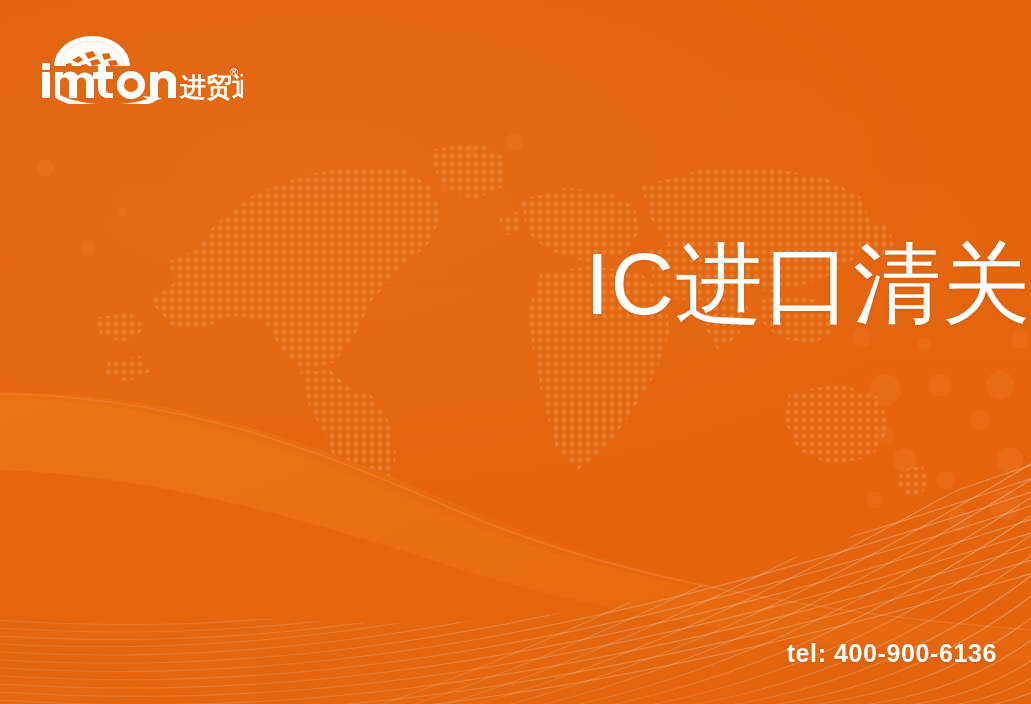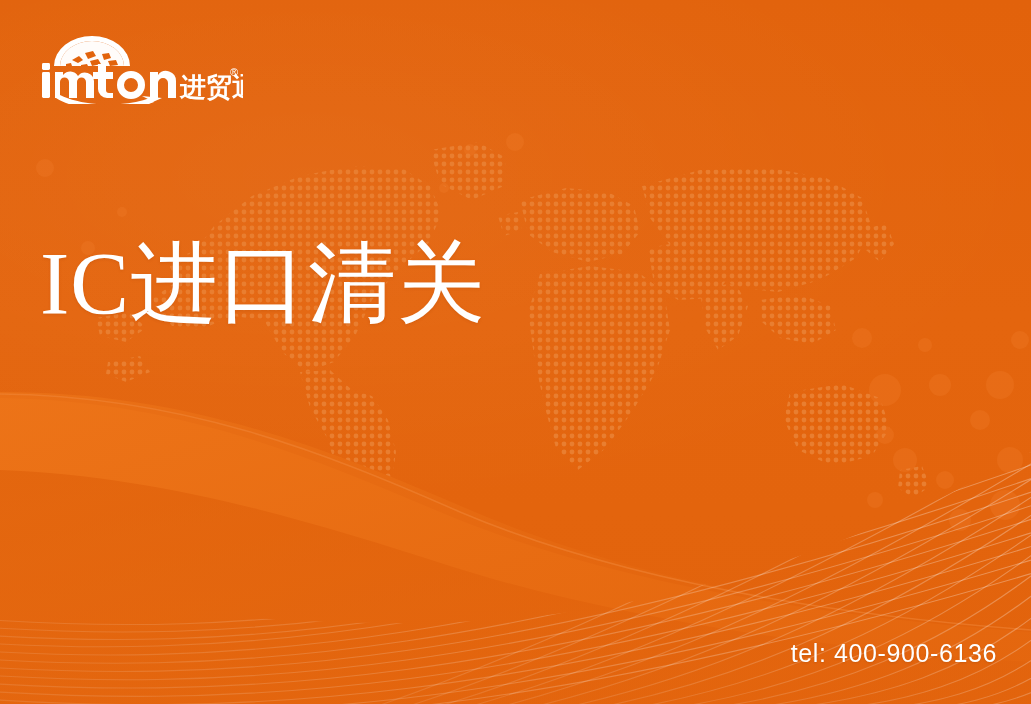--- a/index.html
+++ b/index.html
@@ -40,51 +40,50 @@
 
   
   #bubbles { opacity: 0.5; }
 
   
   #headline {
     position: absolute;
     left: 0;
     right: 0;
     top: 228px;
-    text-align: left;
+    text-align: right;
     color: #ffffff;
-    font-family: Liberation Serif, serif;
+    font-family: Liberation Sans, sans-serif;
     font-weight: 300;
     font-size: 88px;
     line-height: 112px;
     letter-spacing: 1px;
     text-shadow: 0 1px 3px rgba(140,55,0,0.18);
     white-space: nowrap;
-    padding-left: 40px;
   }
   #headline .line { display: block; }
 
   
   #logo {
     position: absolute;
     left: 38px;
     top: 26px;
     width: 205px;
     height: 78px;
   }
   #logo svg { display: block; }
 
   
   #phone {
     position: absolute;
     right: 34px;
     bottom: 36px;
     color: #ffffff;
     font-family: "Liberation Sans", sans-serif;
-    font-weight: 400;
+    font-weight: 700;
     font-size: 25px;
     letter-spacing: 0.6px;
     white-space: nowrap;
     text-shadow: 0 1px 2px rgba(140,55,0,0.25);
   }
 </style>
 </head>
 <body>
 
 <div id="banner">

